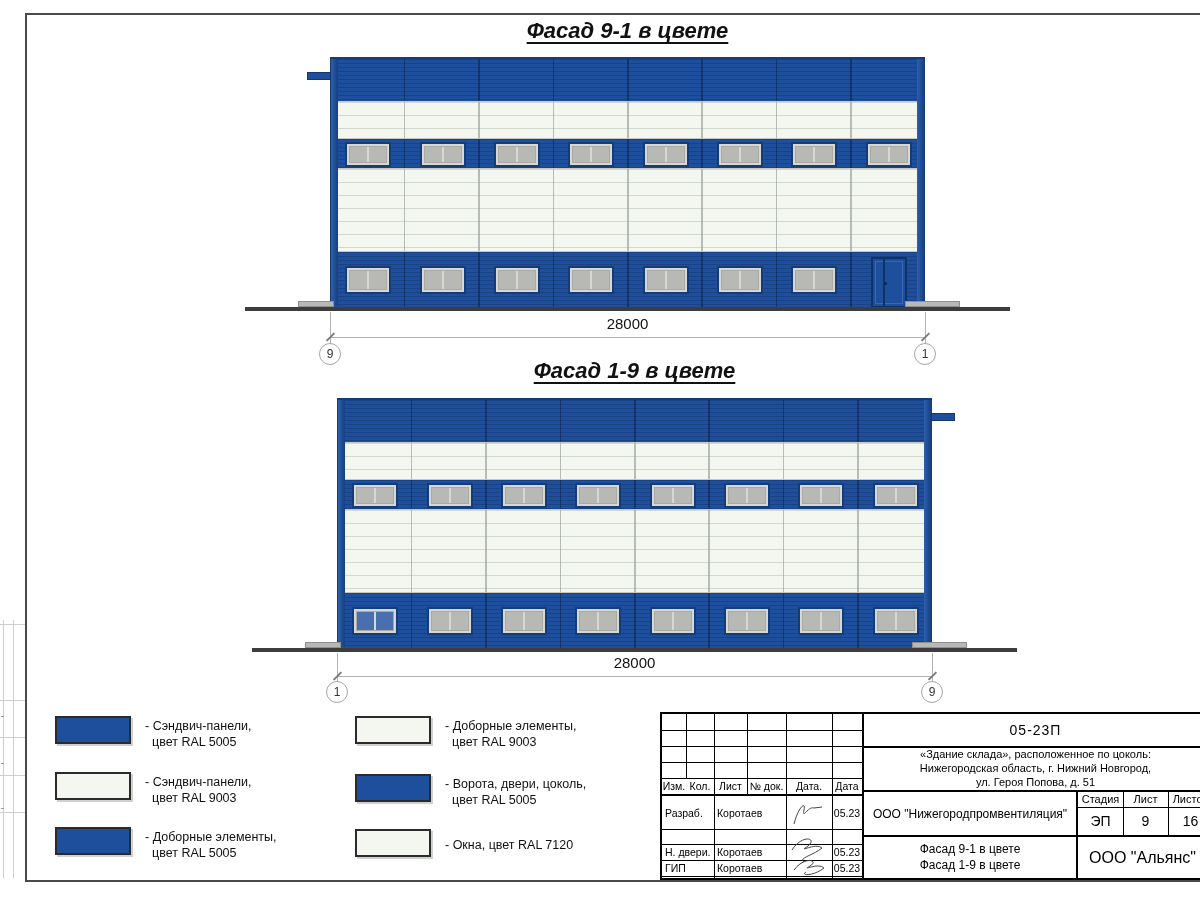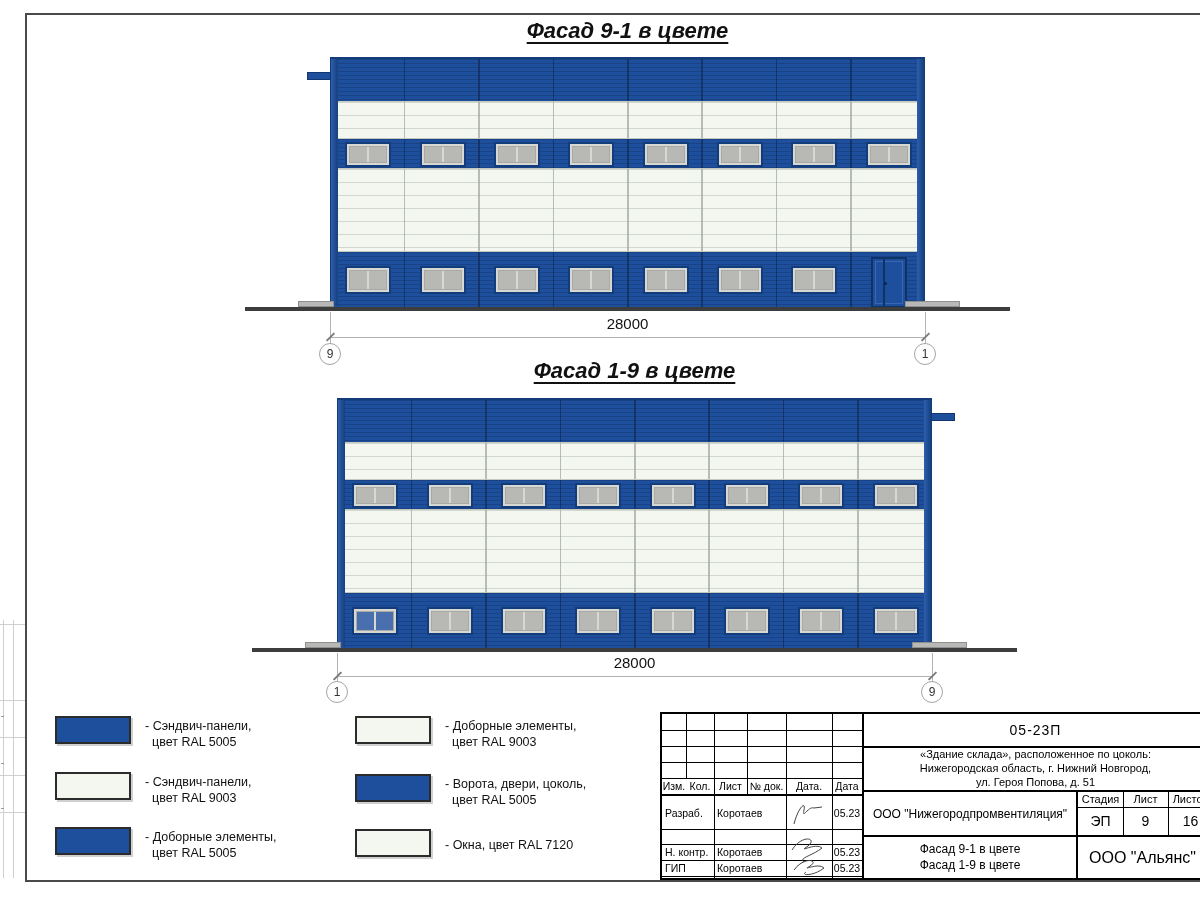--- a/index.html
+++ b/index.html
@@ -345,21 +345,21 @@
   <div class="tb-cell tb-small" style="left:24px;top:64px;width:28px;height:16px;">Кол.</div>
   <div class="tb-cell tb-small" style="left:52px;top:64px;width:33px;height:16px;">Лист</div>
   <div class="tb-cell tb-small" style="left:85px;top:64px;width:39px;height:16px;">№ док.</div>
   <div class="tb-cell tb-small" style="left:124px;top:64px;width:46px;height:16px;">Дата.</div>
   <div class="tb-cell tb-small" style="left:170px;top:64px;width:30px;height:16px;">Дата</div>
 
   <div class="tb-cell tb-left tb-small" style="left:0;top:82px;width:52px;height:33px;">Разраб.</div>
   <div class="tb-cell tb-left tb-small" style="left:52px;top:82px;width:72px;height:33px;">Коротаев</div>
   <div class="tb-cell tb-small" style="left:170px;top:82px;width:30px;height:33px;">05.23</div>
 
-  <div class="tb-cell tb-left tb-small" style="left:0;top:130px;width:52px;height:16px;">Н. контр.</div>
+  <div class="tb-cell tb-left tb-small" style="left:0;top:130px;width:52px;height:16px;">Н. двери.</div>
   <div class="tb-cell tb-left tb-small" style="left:52px;top:130px;width:72px;height:16px;">Коротаев</div>
   <div class="tb-cell tb-small" style="left:170px;top:130px;width:30px;height:16px;">05.23</div>
 
   <div class="tb-cell tb-left tb-small" style="left:0;top:146px;width:52px;height:16px;">ГИП</div>
   <div class="tb-cell tb-left tb-small" style="left:52px;top:146px;width:72px;height:16px;">Коротаев</div>
   <div class="tb-cell tb-small" style="left:170px;top:146px;width:30px;height:16px;">05.23</div>
 
   <div class="tb-sig">
     <svg style="left:126px;top:84px;" width="44" height="30" viewBox="0 0 44 30">
       <path d="M6,26 C10,10 18,2 16,12 C14,22 20,8 26,10 L34,9" fill="none" stroke="#444" stroke-width="1"></path>

